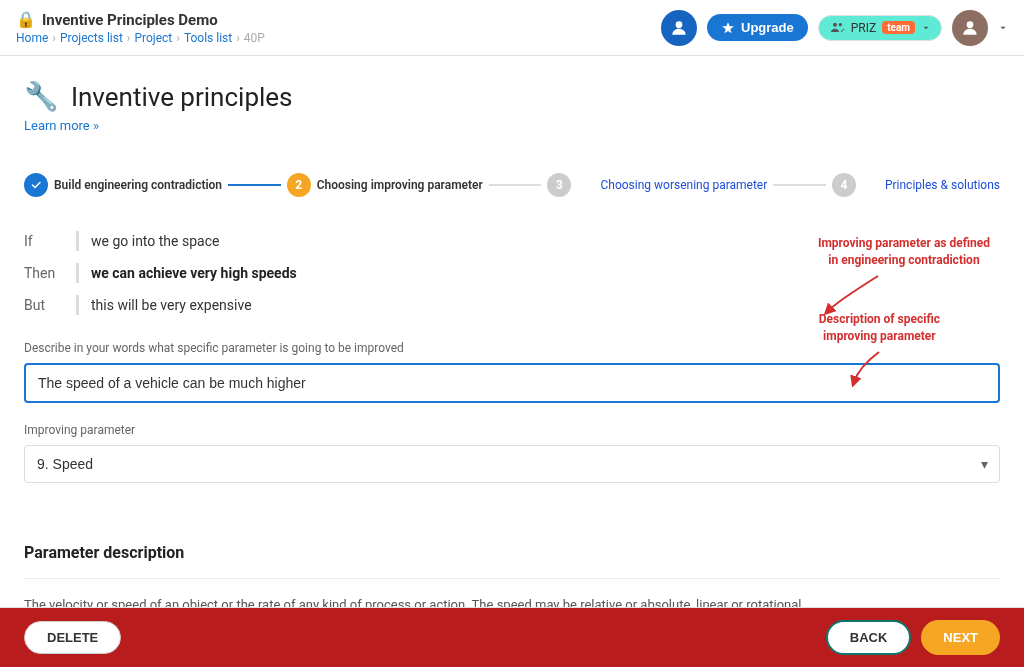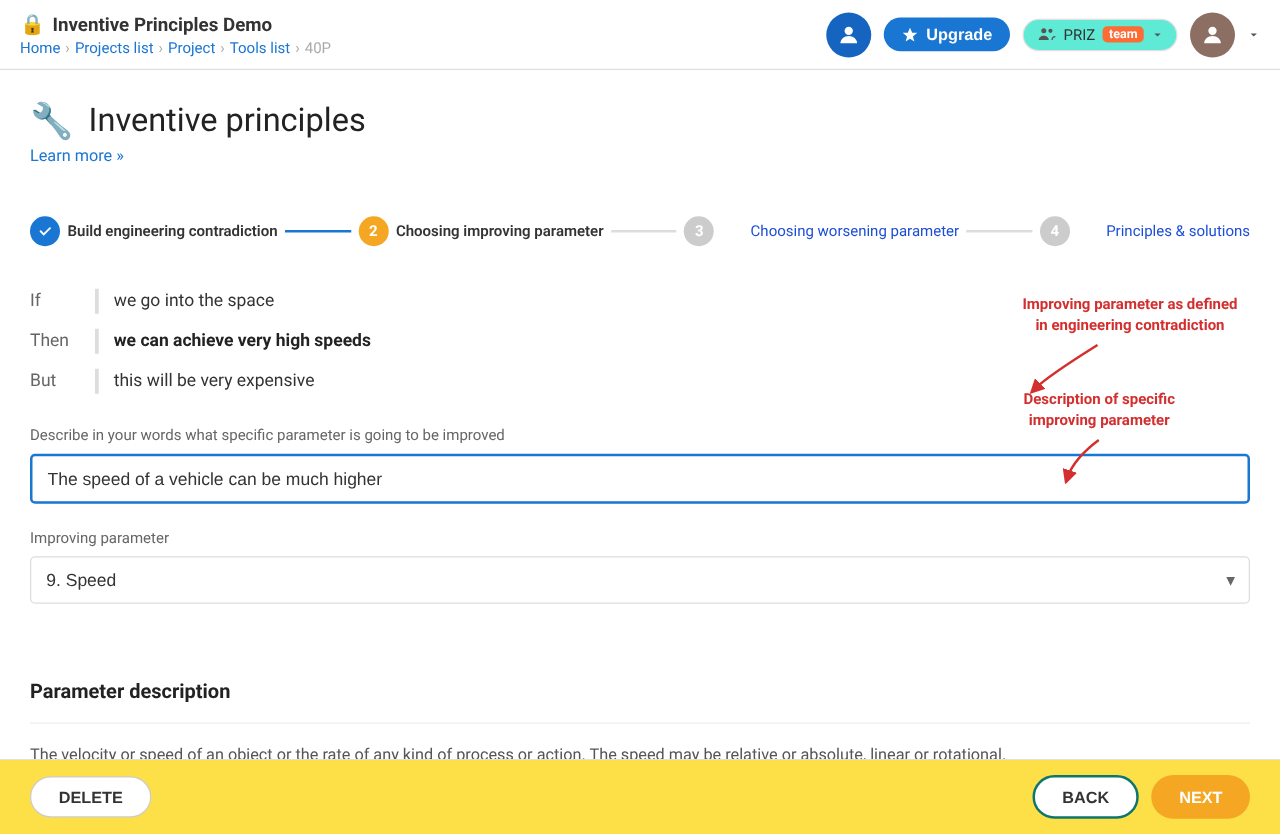--- a/index.html
+++ b/index.html
@@ -167,21 +167,21 @@
     
     .param-desc-title { font-size: 16px; font-weight: 700; color: #222; margin-bottom: 8px; }
     .param-desc-text { font-size: 13px; color: #555; line-height: 1.6; }
 
     
     .bottom-bar {
       position: fixed;
       bottom: 0;
       left: 0;
       right: 0;
-      background: #fde047;
+      background: #b91c1c;
       border-top: 1px solid #e0e0e0;
       padding: 12px 24px;
       display: flex;
       justify-content: space-between;
       align-items: center;
     }
     .btn-delete {
       border: 1px solid #ccc;
       background: #fff;
       color: #333;

